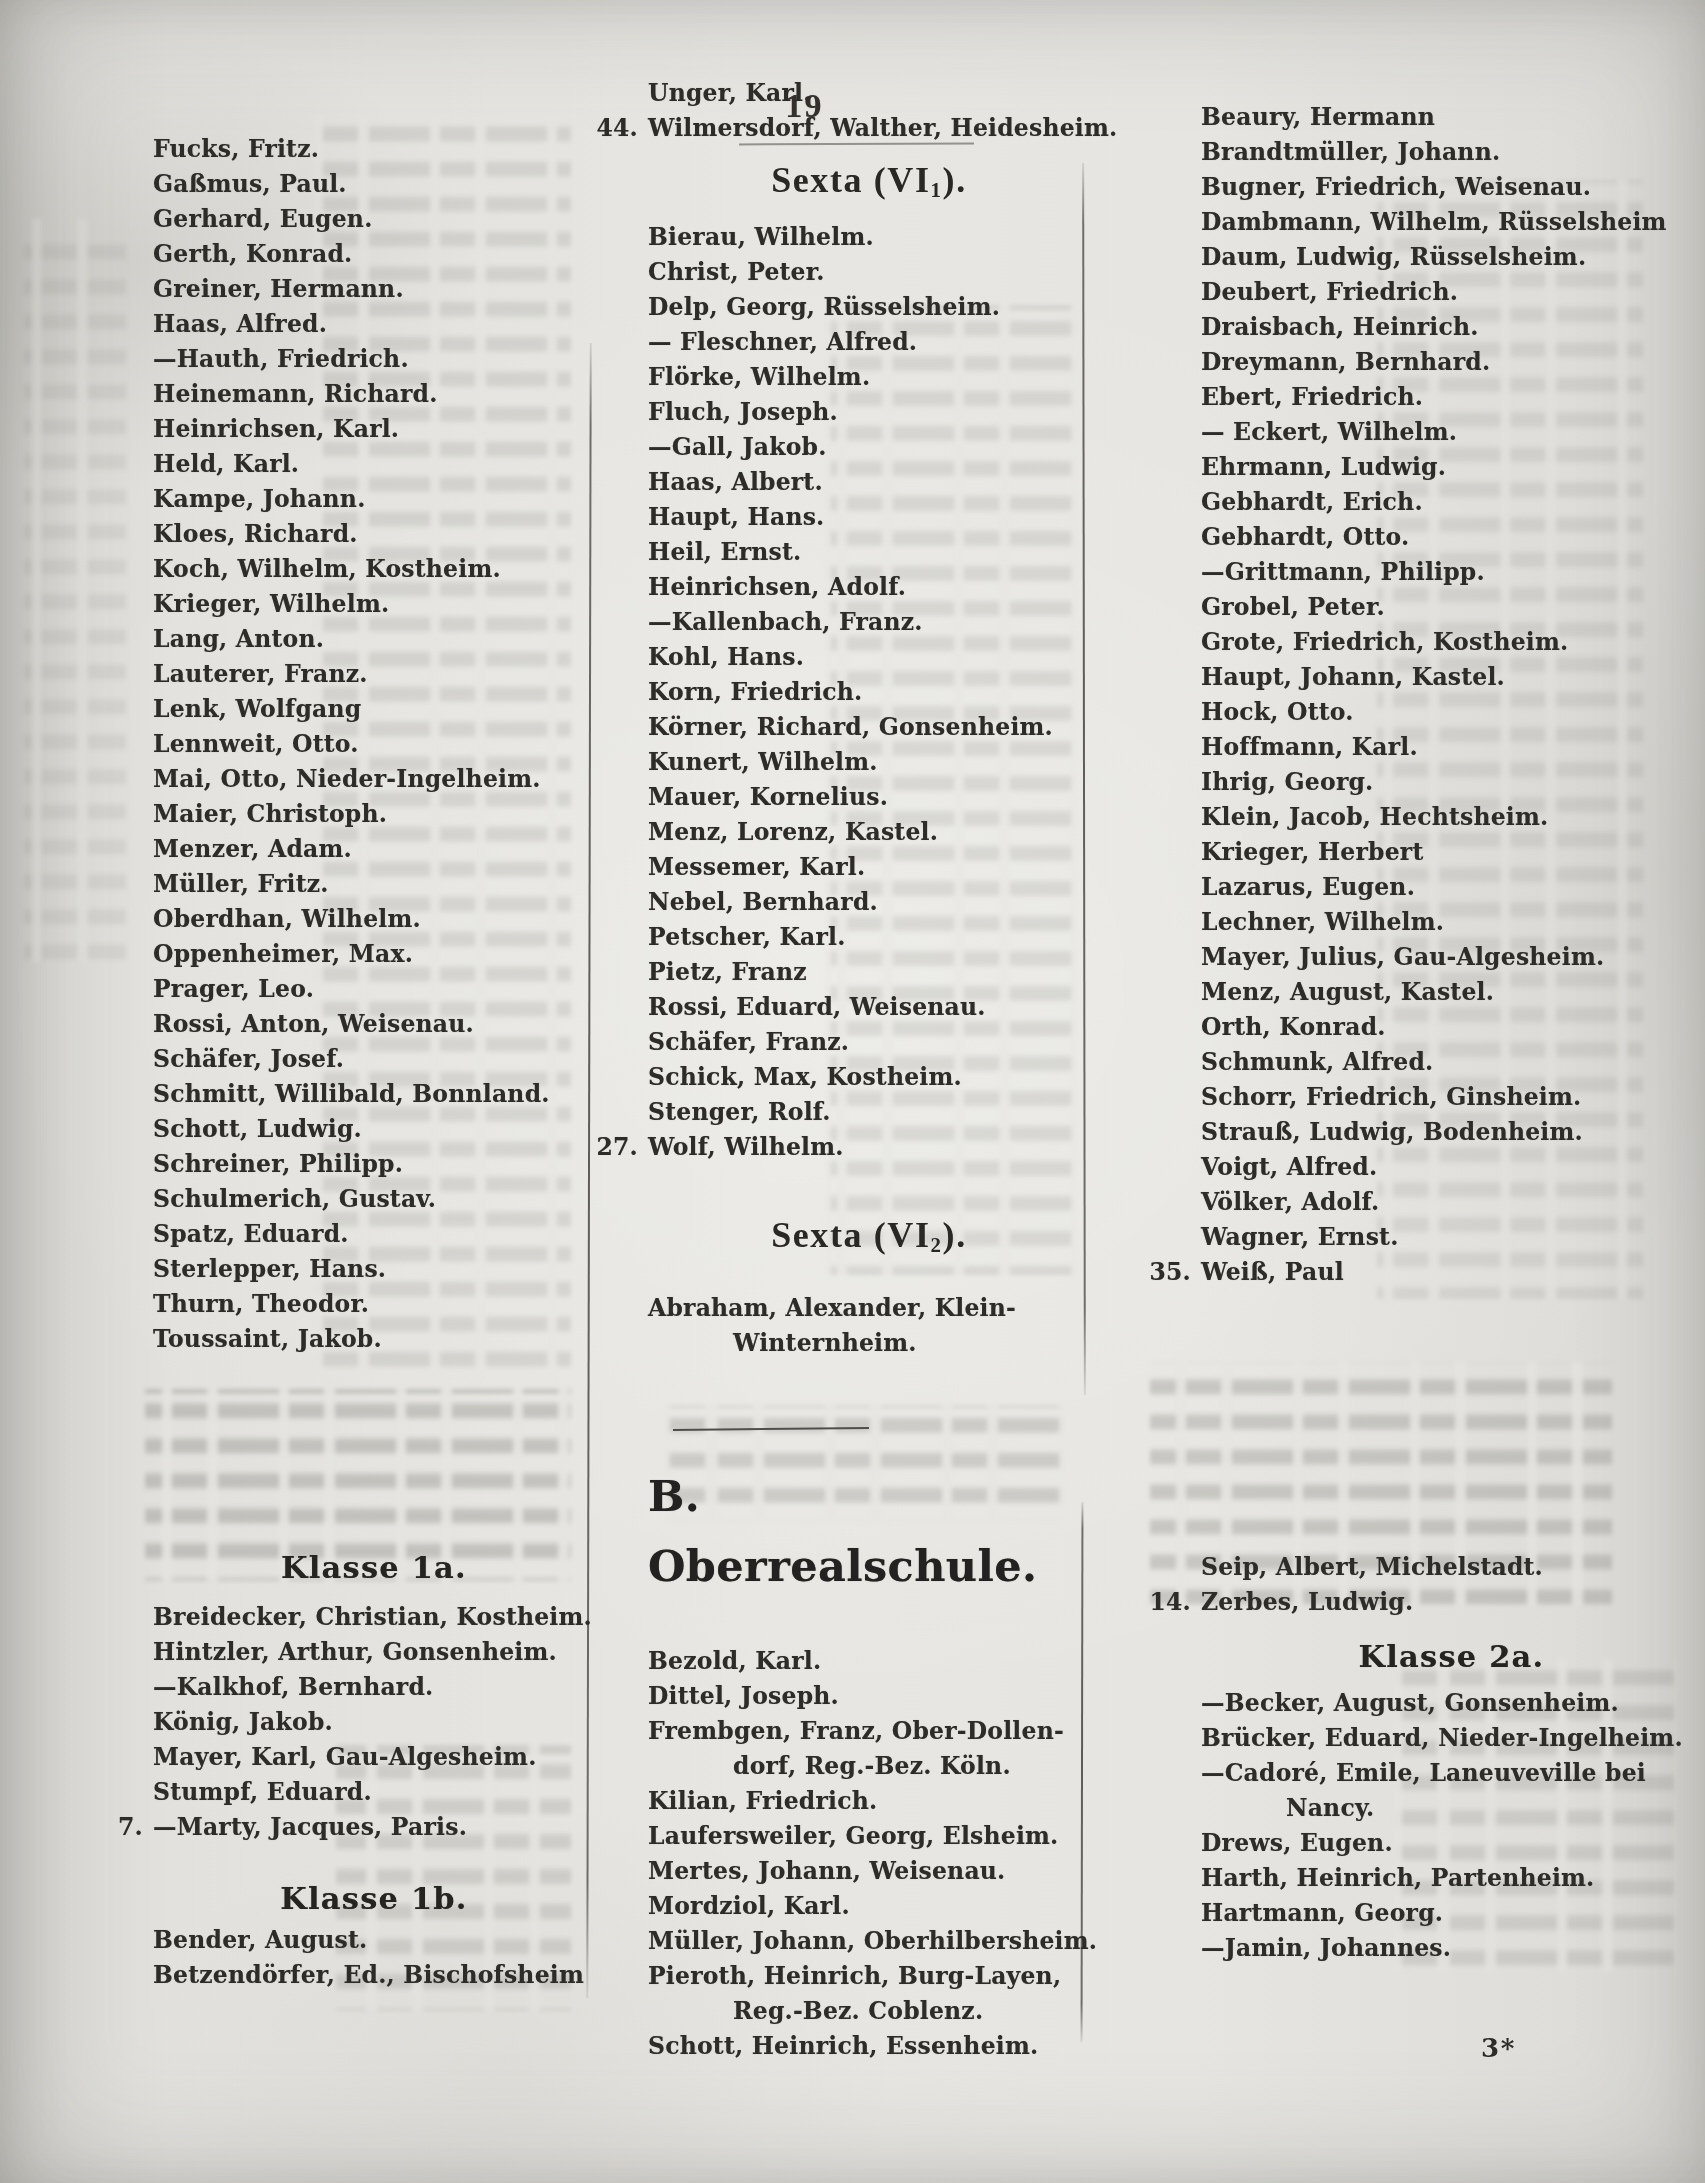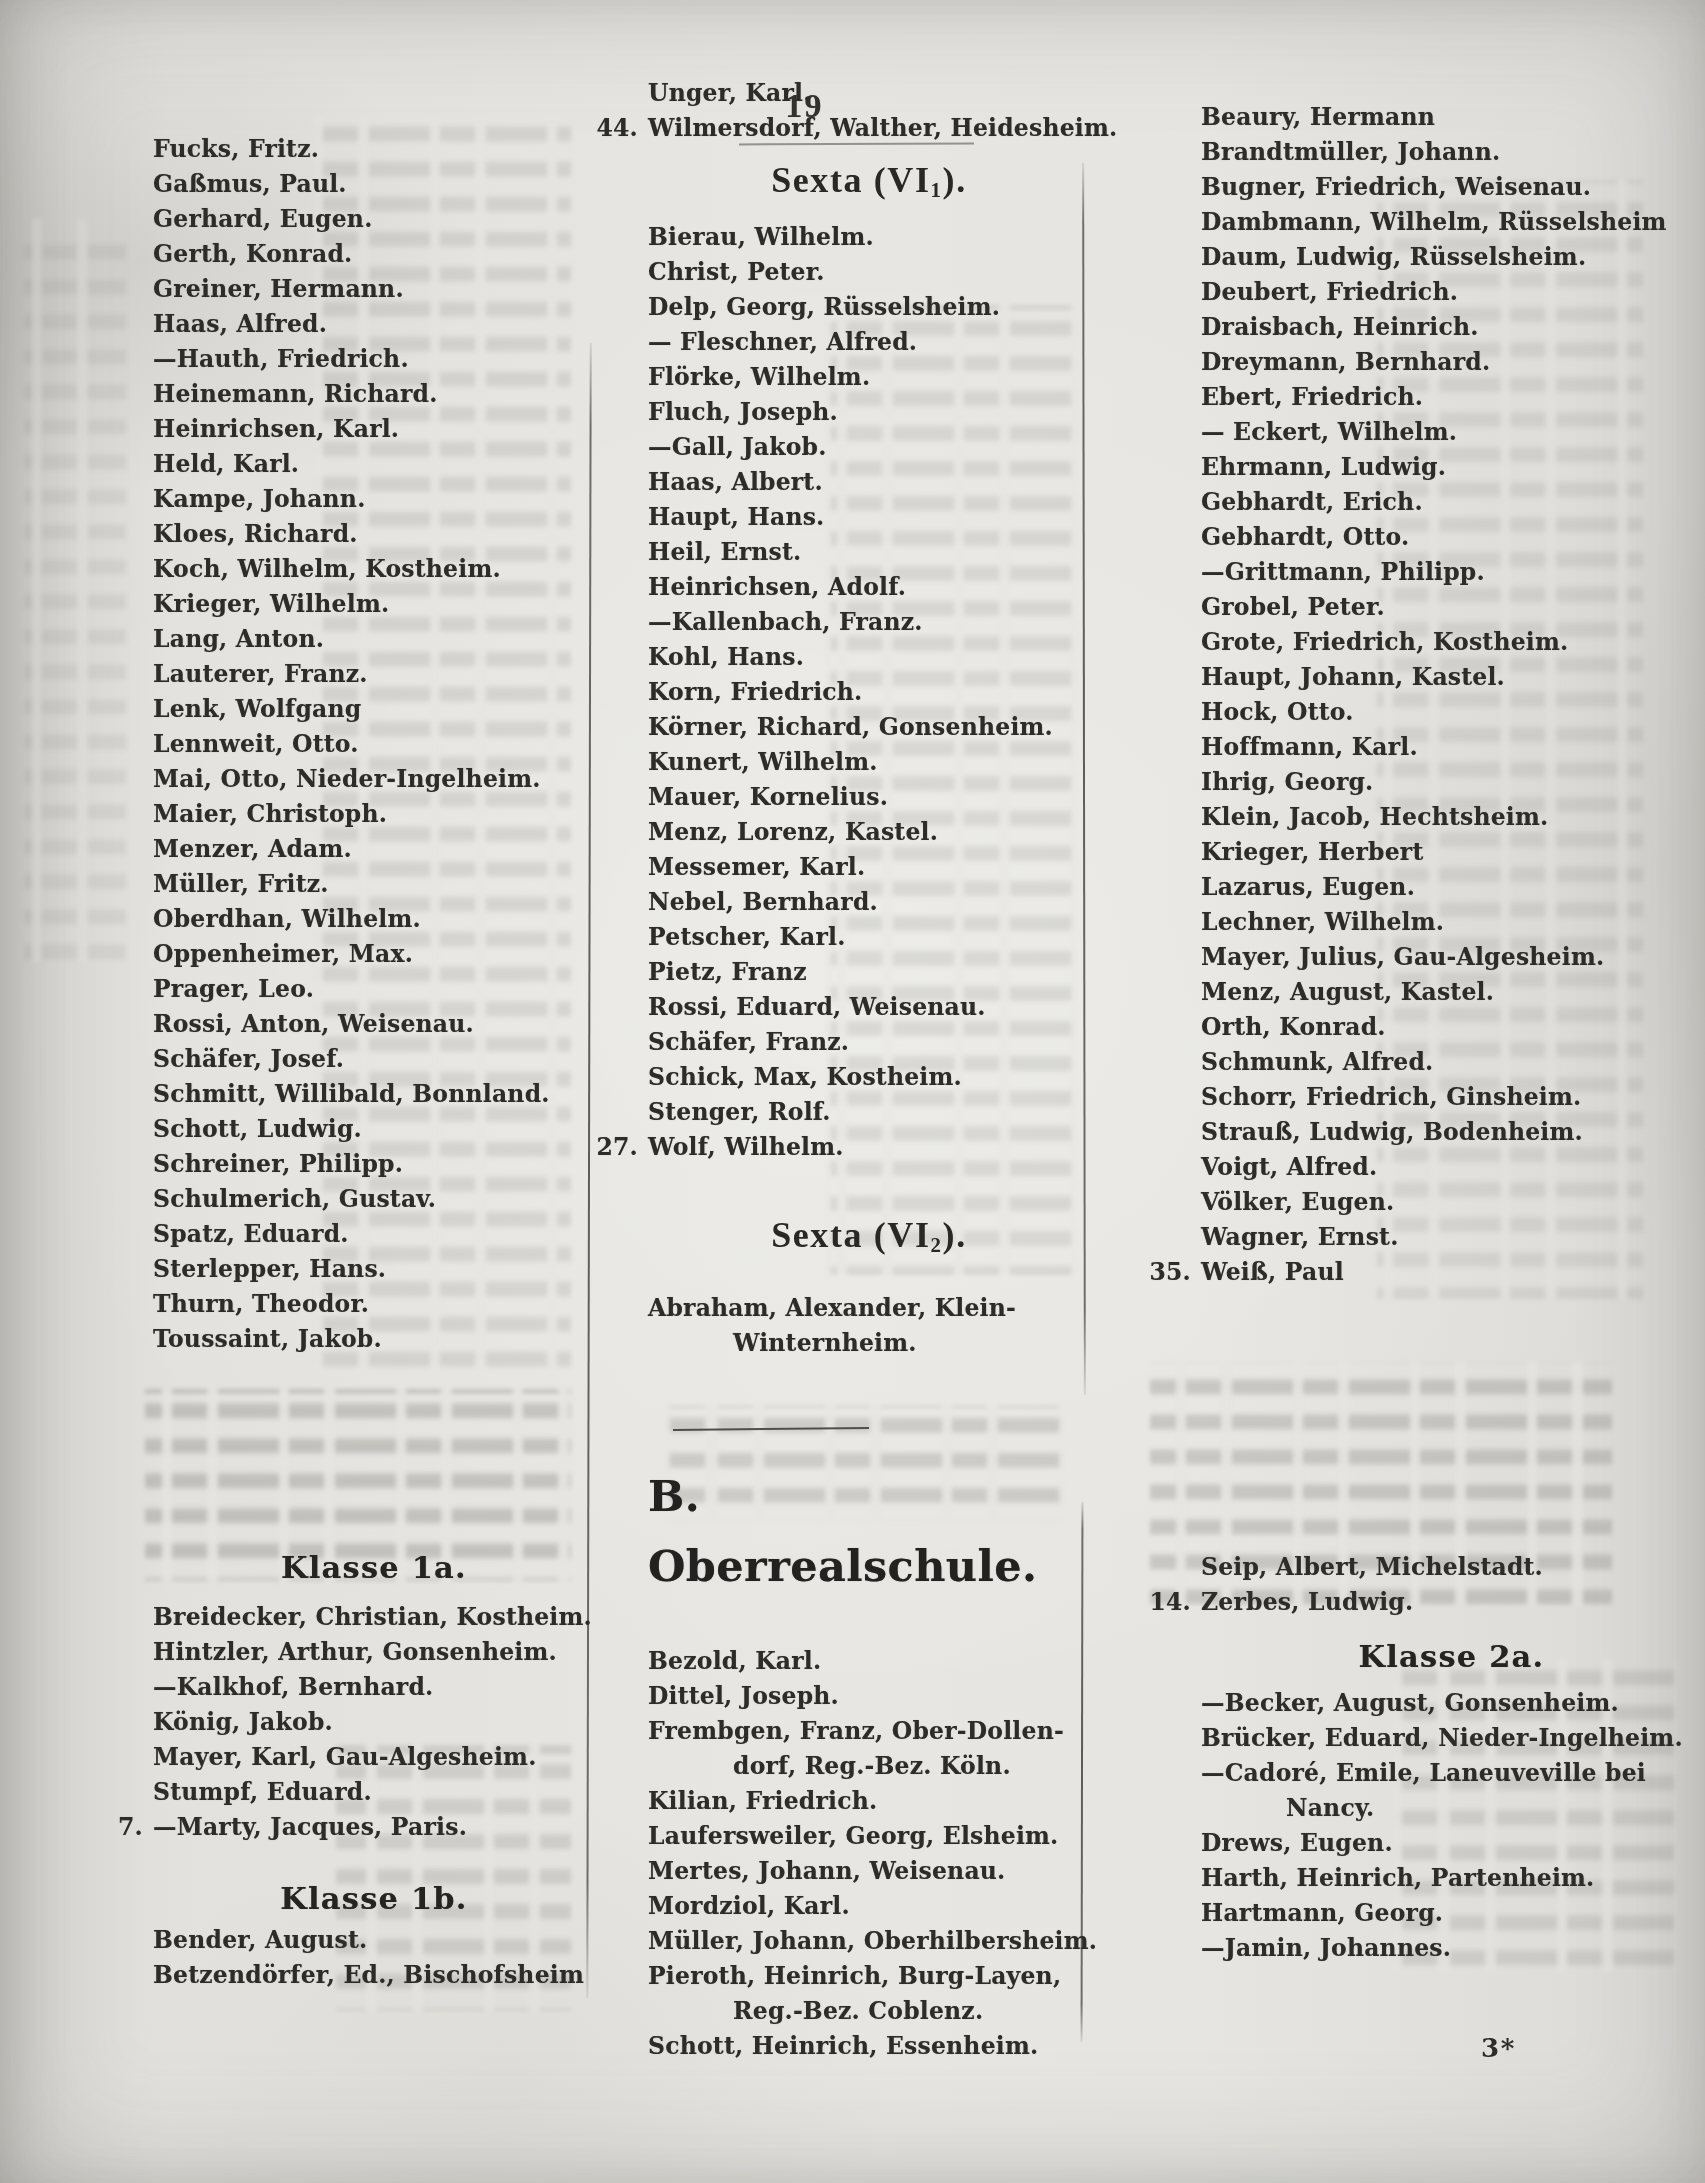--- a/index.html
+++ b/index.html
@@ -208,21 +208,21 @@
     <div class="line"><span>Krieger, Herbert</span></div>
     <div class="line"><span>Lazarus, Eugen.</span></div>
     <div class="line"><span>Lechner, Wilhelm.</span></div>
     <div class="line"><span>Mayer, Julius, Gau-Algesheim.</span></div>
     <div class="line"><span>Menz, August, Kastel.</span></div>
     <div class="line"><span>Orth, Konrad.</span></div>
     <div class="line"><span>Schmunk, Alfred.</span></div>
     <div class="line"><span>Schorr, Friedrich, Ginsheim.</span></div>
     <div class="line"><span>Strauß, Ludwig, Bodenheim.</span></div>
     <div class="line"><span>Voigt, Alfred.</span></div>
-    <div class="line"><span>Völker, Eugen.</span></div>
+    <div class="line"><span>Völker, Adolf.</span></div>
     <div class="line"><span>Wagner, Ernst.</span></div>
     <div class="line"><span class="mnum">35.</span><span>Weiß, Paul</span></div>
     <div class="gap"></div>
     <div class="line"><span>Seip, Albert, Michelstadt.</span></div>
     <div class="line"><span class="mnum">14.</span><span>Zerbes, Ludwig.</span></div>
     <div data-key="klasse-2a" class="h-frak">Klasse 2a.</div>
     <div class="line"><span>—Becker, August, Gonsenheim.</span></div>
     <div class="line"><span>Brücker, Eduard, Nieder-Ingelheim.</span></div>
     <div class="line"><span>—Cadoré, Emile, Laneuveville bei</span></div>
     <div class="line cont">Nancy.</div>

